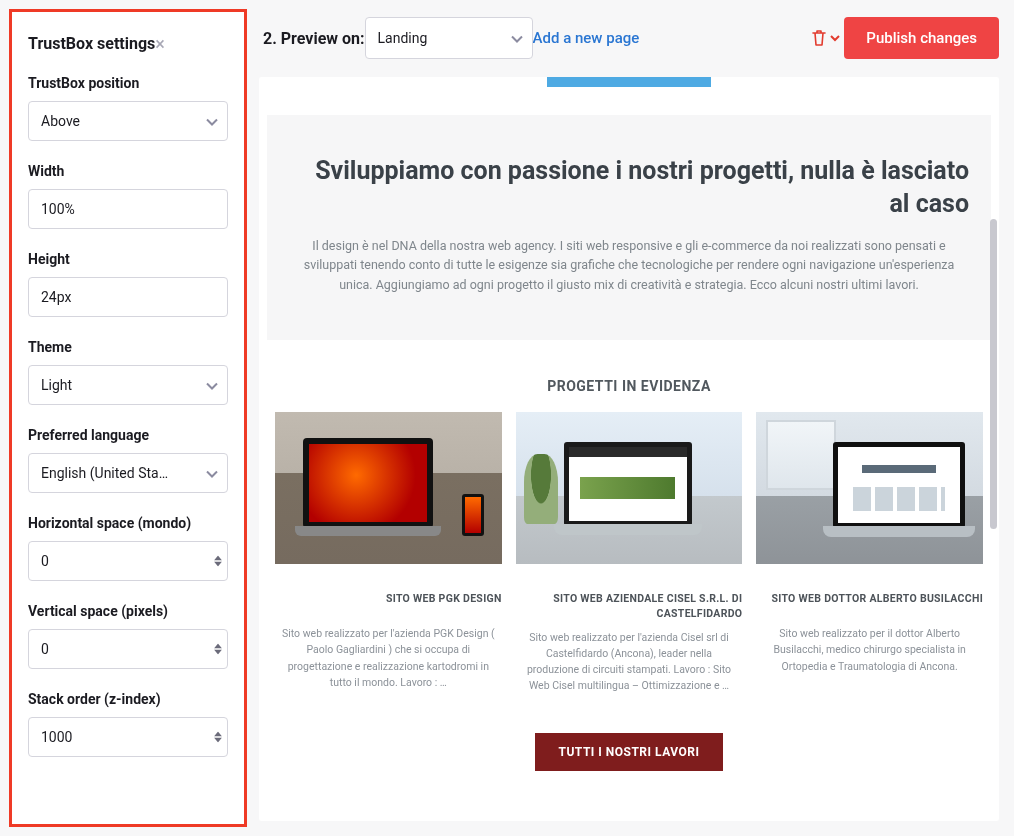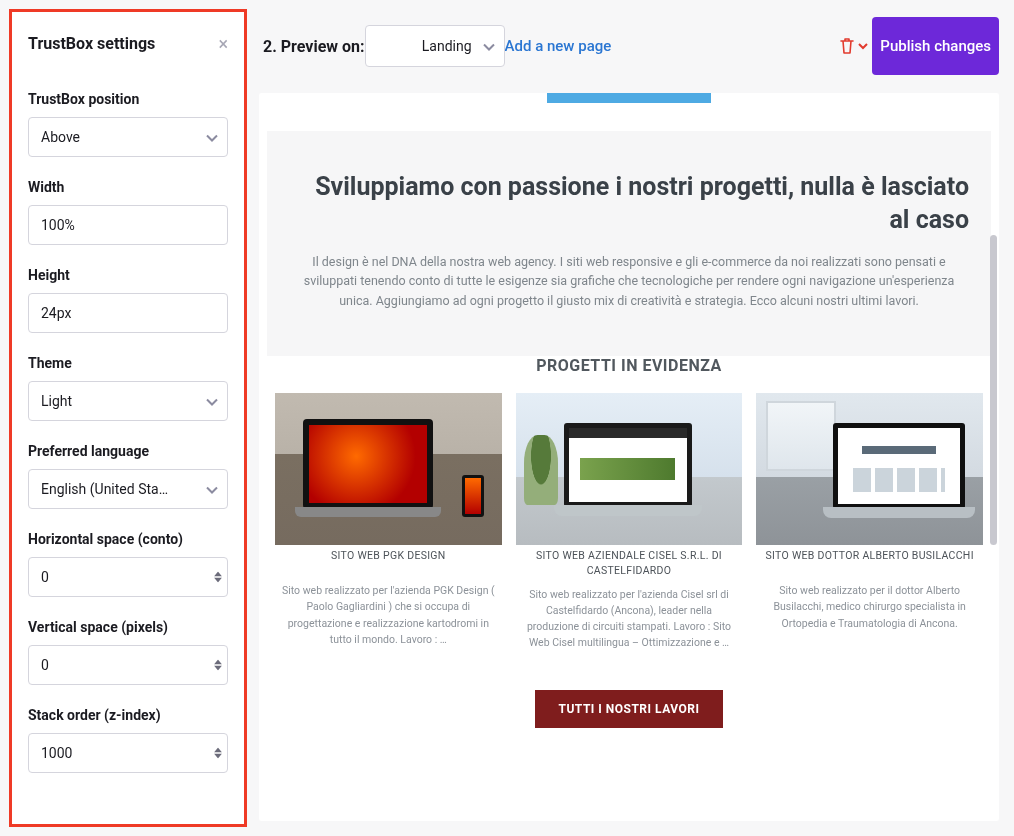--- a/index.html
+++ b/index.html
@@ -1,53 +1,53 @@
 <!DOCTYPE html>
 <html><head>
 <meta charset="utf-8">
 <style>
 * { box-sizing: border-box; margin: 0; padding: 0; font-family: -apple-system, BlinkMacSystemFont, 'Segoe UI', Roboto, Helvetica, Arial, sans-serif; }
 body { background: #f7f7f8; width: 1014px; height: 836px; overflow: hidden; }
 .container { display: flex; height: 100%; padding: 9px; gap: 10px; }
 .sidebar { width: 238px; background: #fff; border: 3px solid #ef3a26; padding: 22px 16px 16px 16px; overflow-y: auto; position: relative; }
-.sidebar-header { display: flex; justify-content: space-between; align-items: center; margin-bottom: 38px; }
+.sidebar-header { display: flex; align-items: center; margin-bottom: 22px; }
 .sidebar-title { font-size: 16px; font-weight: 700; color: #1b1b21; }
 .close-x { color: #a7a7b5; font-size: 18px; cursor: pointer; line-height: 1; }
 .form-group { margin-bottom: 22px; }
 .form-label { font-size: 14px; font-weight: 700; color: #1b1b21; display: block; margin-bottom: 10px; }
 .select-wrapper { position: relative; }
 .select, .text-input, .number-input { width: 100%; height: 40px; border: 1px solid #d5d5dd; border-radius: 4px; padding: 0 12px; font-size: 14px; color: #1b1b21; background: #fff; appearance: none; -webkit-appearance: none; }
 .select { padding-right: 32px; cursor: pointer; }
 .chevron { position: absolute; right: 10px; top: 50%; transform: translateY(-50%); pointer-events: none; color: #8b8ba0; }
 .number-input { padding-right: 20px; }
 .number-wrapper { position: relative; }
 .stepper { position: absolute; right: 6px; top: 50%; transform: translateY(-50%); display: flex; flex-direction: column; gap: 1px; }
 .stepper svg { display: block; cursor: pointer; }
 .main { flex: 1; display: flex; flex-direction: column; padding-top: 8px; }
 .topbar { display: flex; align-items: center; padding: 0 6px 18px 6px; }
 .preview-label { font-size: 16px; font-weight: 700; color: #1b1b21; }
-.page-select { position: relative; width: 140px; text-align: right; }
+.page-select { position: relative; width: 168px; }
 .page-select .select { height: 42px; }
 .add-link { color: #2a76d2; font-size: 15px; font-weight: 500; cursor: pointer; }
 .topbar-spacer { flex: 1; }
 .trash-btn { display: flex; align-items: center; gap: 3px; cursor: pointer; padding: 4px; }
-.publish-btn { background: #6d28d9; color: #fff; border: none; border-radius: 4px; height: 58px; padding: 0 8px; font-size: 15px; font-weight: 500; cursor: pointer; }
+.publish-btn { background: #ef4444; color: #fff; border: none; border-radius: 4px; height: 42px; padding: 0 22px; font-size: 15px; font-weight: 500; cursor: pointer; }
 .preview-frame { background: #fff; flex: 1; margin: 0 6px 6px 2px; border-radius: 2px; padding: 0; overflow: hidden; position: relative; box-shadow: 0 0 0 1px #ececf0 inset; }
 .scroll-track { position: absolute; right: 2px; top: 12px; bottom: 12px; width: 7px; }
 .scroll-thumb { position: absolute; right: 0; width: 7px; background: #c8c8cf; border-radius: 4px; top: 130px; height: 310px; }
 .site { background: #fff; padding: 0 8px; height: 100%; overflow: hidden; }
 .site-top { background: #4eaae3; height: 10px; width: 164px; margin: 0 auto; }
 .grey-band { background: #f6f6f7; padding: 40px 22px 30px 22px; margin-top: 28px; }
 .site-h2 { text-align: right; font-size: 25px; font-weight: 700; color: #3a4148; margin-bottom: 16px; line-height: 1.3; }
 .site-p { text-align: center; font-size: 12.5px; color: #7f868c; line-height: 1.55; max-width: 680px; margin: 16px auto; }
-.sect-title { text-align: center; font-size: 16px; font-weight: 700; color: #51585e; letter-spacing: 0.5px; margin-bottom: 18px; }
+.sect-title { text-align: center; font-size: 14px; font-weight: 700; color: #51585e; letter-spacing: 0.5px; margin-top: 38px; margin-bottom: 18px; }
 .cards { display: flex; gap: 14px; padding: 0 8px; }
 .card { flex: 1; }
 .card-img { width: 100%; height: 152px; background: #cbd2d9; position: relative; overflow: hidden; }
-.card-title { text-align: center; font-size: 10.5px; font-weight: 400; color: #4d5359; margin-top: 4px; letter-spacing: 0.3px; text-transform: uppercase; line-height: 1.4; min-height: 26px; }
+.card-title { text-align: right; font-size: 10.5px; font-weight: 700; color: #4d5359; margin-top: 28px; letter-spacing: 0.3px; text-transform: uppercase; line-height: 1.4; min-height: 26px; }
 .card-desc { text-align: center; font-size: 10.5px; color: #8c9299; line-height: 1.55; margin-top: 8px; padding: 0 4px; }
 .all-btn { display: block; margin: 38px auto 0 auto; background: #7f1d1d; color: #fff; border: none; padding: 12px 24px; font-size: 12px; font-weight: 700; letter-spacing: 0.5px; cursor: pointer; }
 
 
 .scene { position: absolute; inset: 0; }
 .scene1 { background: linear-gradient(180deg, #c1bab0 0%, #b9b2a8 40%, #7a6f61 40%, #766b5f 100%); }
 .scene1 .laptop { position: absolute; left: 28px; top: 26px; width: 130px; height: 90px; background: #111; border-radius: 4px; }
 .scene1 .laptop::after { content: ""; position: absolute; bottom: -8px; left: -8px; right: -8px; height: 10px; background: #888; border-radius: 0 0 6px 6px; }
 .scene1 .screen1 { position: absolute; inset: 6px; background: radial-gradient(circle at 40% 40%, #ff6a00, #b30000 70%); }
 .scene1 .phone { position: absolute; right: 18px; bottom: 28px; width: 22px; height: 42px; background: #111; border-radius: 3px; }
@@ -111,21 +111,21 @@
       <label class="form-label">Preferred language</label>
       <div class="select-wrapper">
         <div class="select" style="line-height:38px; white-space:nowrap; overflow:hidden; text-overflow:ellipsis;">English (United Sta…</div>
         <span class="chevron"><svg width="12" height="8" viewBox="0 0 12 8">
               <path d="M1 1l5 5 5-5" stroke="#8b8ba0" stroke-width="2" fill="none"></path>
             </svg></span>
       </div>
     </div>
 
     <div class="form-group">
-      <label class="form-label">Horizontal space (conto)</label>
+      <label class="form-label">Horizontal space (mondo)</label>
       <div class="number-wrapper">
         <input class="number-input" value="0" style="">
         <span class="stepper">
           <svg width="8" height="5" viewBox="0 0 8 5">
               <path d="M0 5l4-5 4 5z" fill="#6b6b7a"></path>
             </svg>
           <svg width="8" height="5" viewBox="0 0 8 5">
               <path d="M0 0l4 5 4-5z" fill="#6b6b7a"></path>
             </svg>
         </span>

